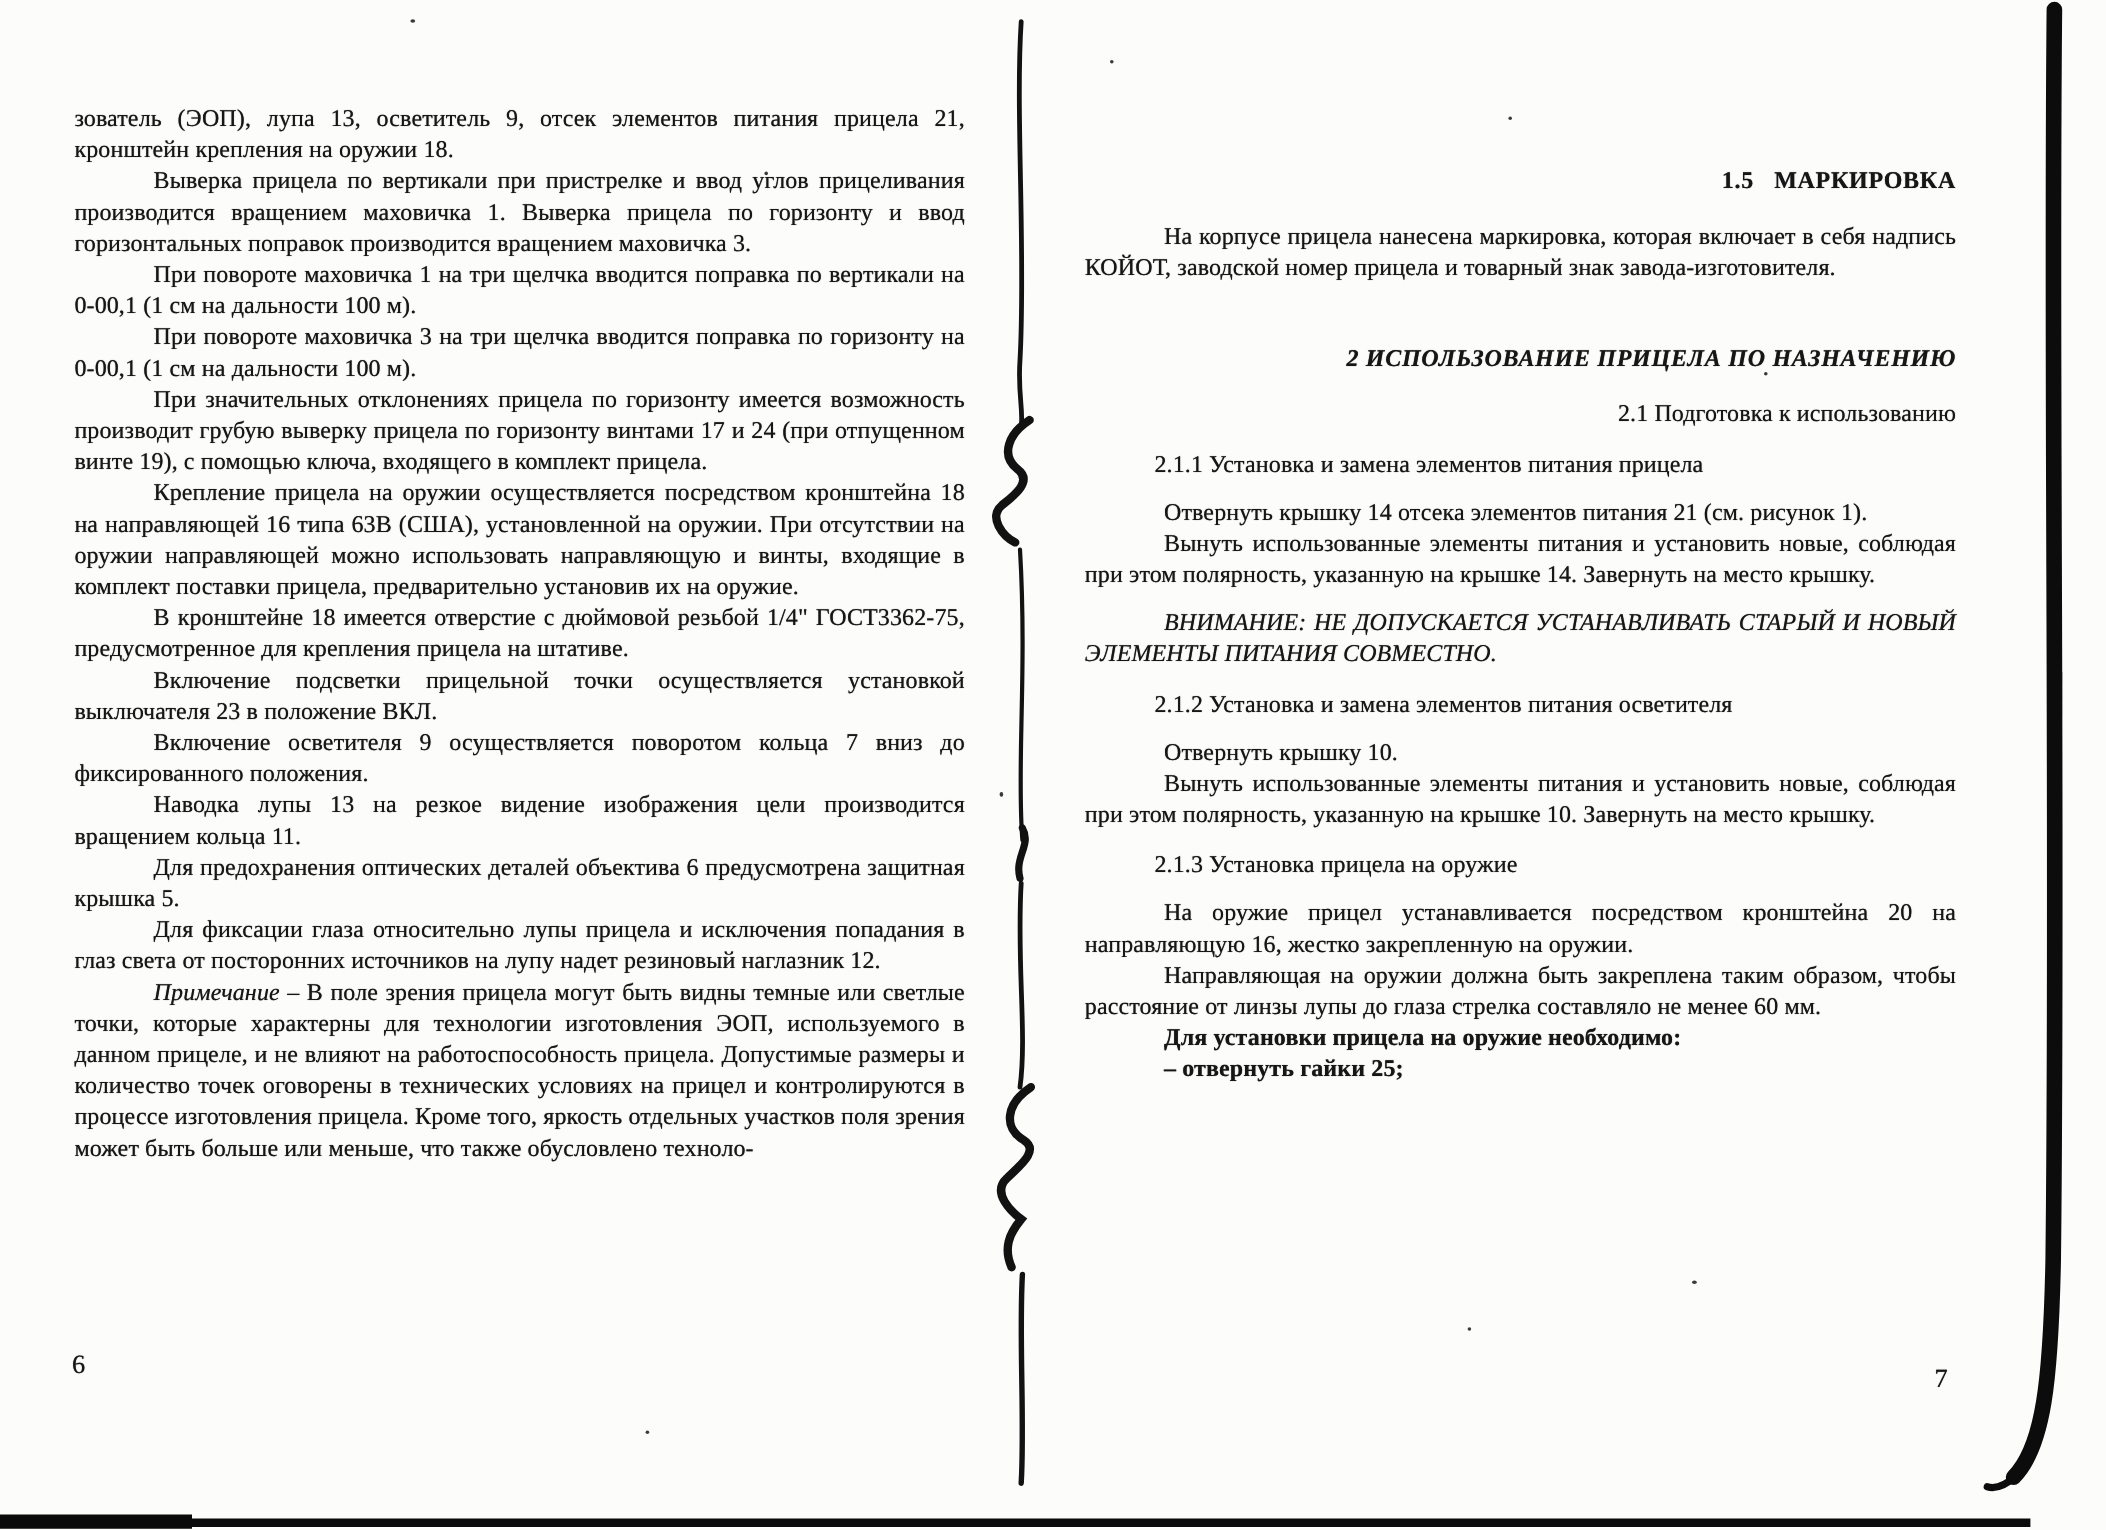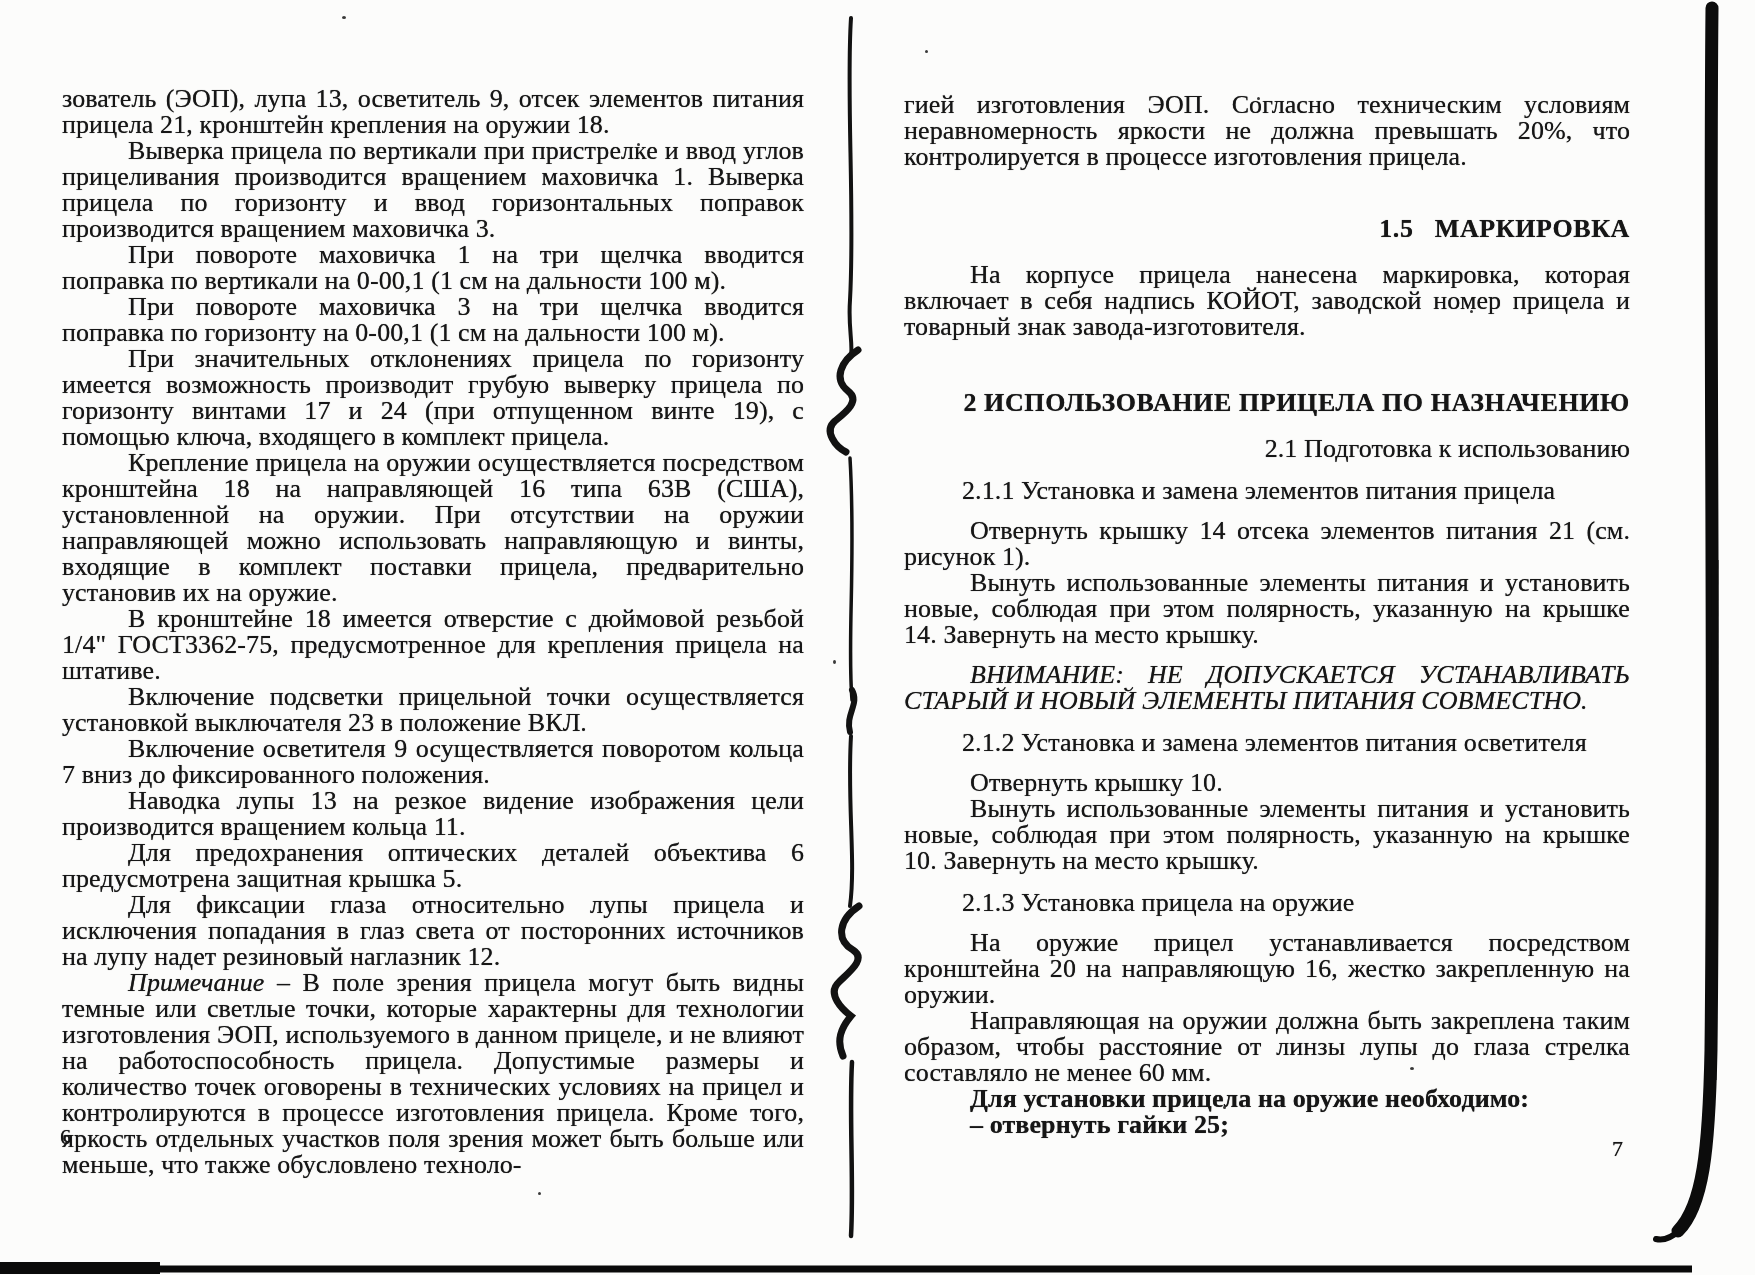--- a/index.html
+++ b/index.html
@@ -9,34 +9,34 @@
     font-family:"Liberation Serif","DejaVu Serif",serif;
     color:#161616;
     -webkit-font-smoothing:antialiased;
   }
   #scan{
     position:relative;width:1755px;height:1275px;overflow:hidden;
     background:#fcfcfb;
   }
   .page-text{
     position:absolute;
-    font-size:26px;
+    font-size:20px;
     line-height:26px;
     text-shadow:0 0 .7px rgba(10,10,10,.78);
     letter-spacing:.1px;
   }
   #left-text{left:62px;top:86px;width:742px;}
   #right-text{left:904px;top:92px;width:726px;}
   .para{margin:0;text-align:justify;text-indent:66px;}
   .para.cont{text-indent:0;}
   .para.h1{
     font-weight:bold;text-align:right;text-indent:54px;
     margin-top:46px;margin-bottom:20px;letter-spacing:.6px;
   }
-  .para.gap-lg{margin-top:50px;}
+  .para.gap-lg{margin-top:50px;font-style:italic;}
   .para.h2{font-weight:normal;text-align:right;text-indent:54px;margin-top:14px;margin-bottom:12px;}
   .para.h3{text-align:left;text-indent:58px;margin-top:16px;margin-bottom:14px;}
   .para.warning{font-weight:normal;font-style:italic;margin-top:14px;margin-bottom:12px;}
   .para.bold{font-weight:bold;}
   .page-num{
     position:absolute;font-size:22px;line-height:22px;
     text-shadow:0 0 .7px rgba(10,10,10,.8);
   }
   #page-num-left{left:60px;top:1126px;}
   #page-num-right{left:1612px;top:1138px;}
@@ -62,21 +62,20 @@
         <p class="para">Наводка лупы 13 на резкое видение изображения цели производится вращением кольца 11.</p>
         <p class="para">Для предохранения оптических деталей объектива 6 предусмотрена защитная крышка 5.</p>
         <p class="para">Для фиксации глаза относительно лупы прицела и исключения попадания в глаз света от посторонних источников на лупу надет резиновый наглазник 12.</p>
         <p class="para"><i>Примечание</i> – В поле зрения прицела могут быть видны темные или светлые точки, которые характерны для технологии изготовления ЭОП, используемого в данном прицеле, и не влияют на работоспособность прицела. Допустимые размеры и количество точек оговорены в технических условиях на прицел и контролируются в процессе изготовления прицела. Кроме того, яркость отдельных участков поля зрения может быть больше или меньше, что также обусловлено техноло-</p>
       </div>
     <div id="page-num-left" class="page-num">6</div>
   </div>
 
   <div>
     <div id="right-text" class="page-text">
-        <p class="para cont">гией изготовления ЭОП. Согласно техническим условиям неравномерность яркости не должна превышать 20%, что контролируется в процессе изготовления прицела.</p>
         <p class="para h1">1.5&nbsp;&nbsp; МАРКИРОВКА</p>
         <p class="para">На корпусе прицела нанесена маркировка, которая включает в себя надпись КОЙОТ, заводской номер прицела и товарный знак завода-изготовителя.</p>
         <p class="para h1 gap-lg">2 ИСПОЛЬЗОВАНИЕ ПРИЦЕЛА ПО НАЗНАЧЕНИЮ</p>
         <p class="para h2">2.1 Подготовка к использованию</p>
         <p class="para h3">2.1.1 Установка и замена элементов питания прицела</p>
         <p class="para">Отвернуть крышку 14 отсека элементов питания 21 (см. рисунок 1).</p>
         <p class="para">Вынуть использованные элементы питания и установить новые, соблюдая при этом полярность, указанную на крышке 14. Завернуть на место крышку.</p>
         <p class="para warning">ВНИМАНИЕ: НЕ ДОПУСКАЕТСЯ УСТАНАВЛИВАТЬ СТАРЫЙ И НОВЫЙ ЭЛЕМЕНТЫ ПИТАНИЯ СОВМЕСТНО.</p>
         <p class="para h3">2.1.2 Установка и замена элементов питания осветителя</p>
         <p class="para">Отвернуть крышку 10.</p>

